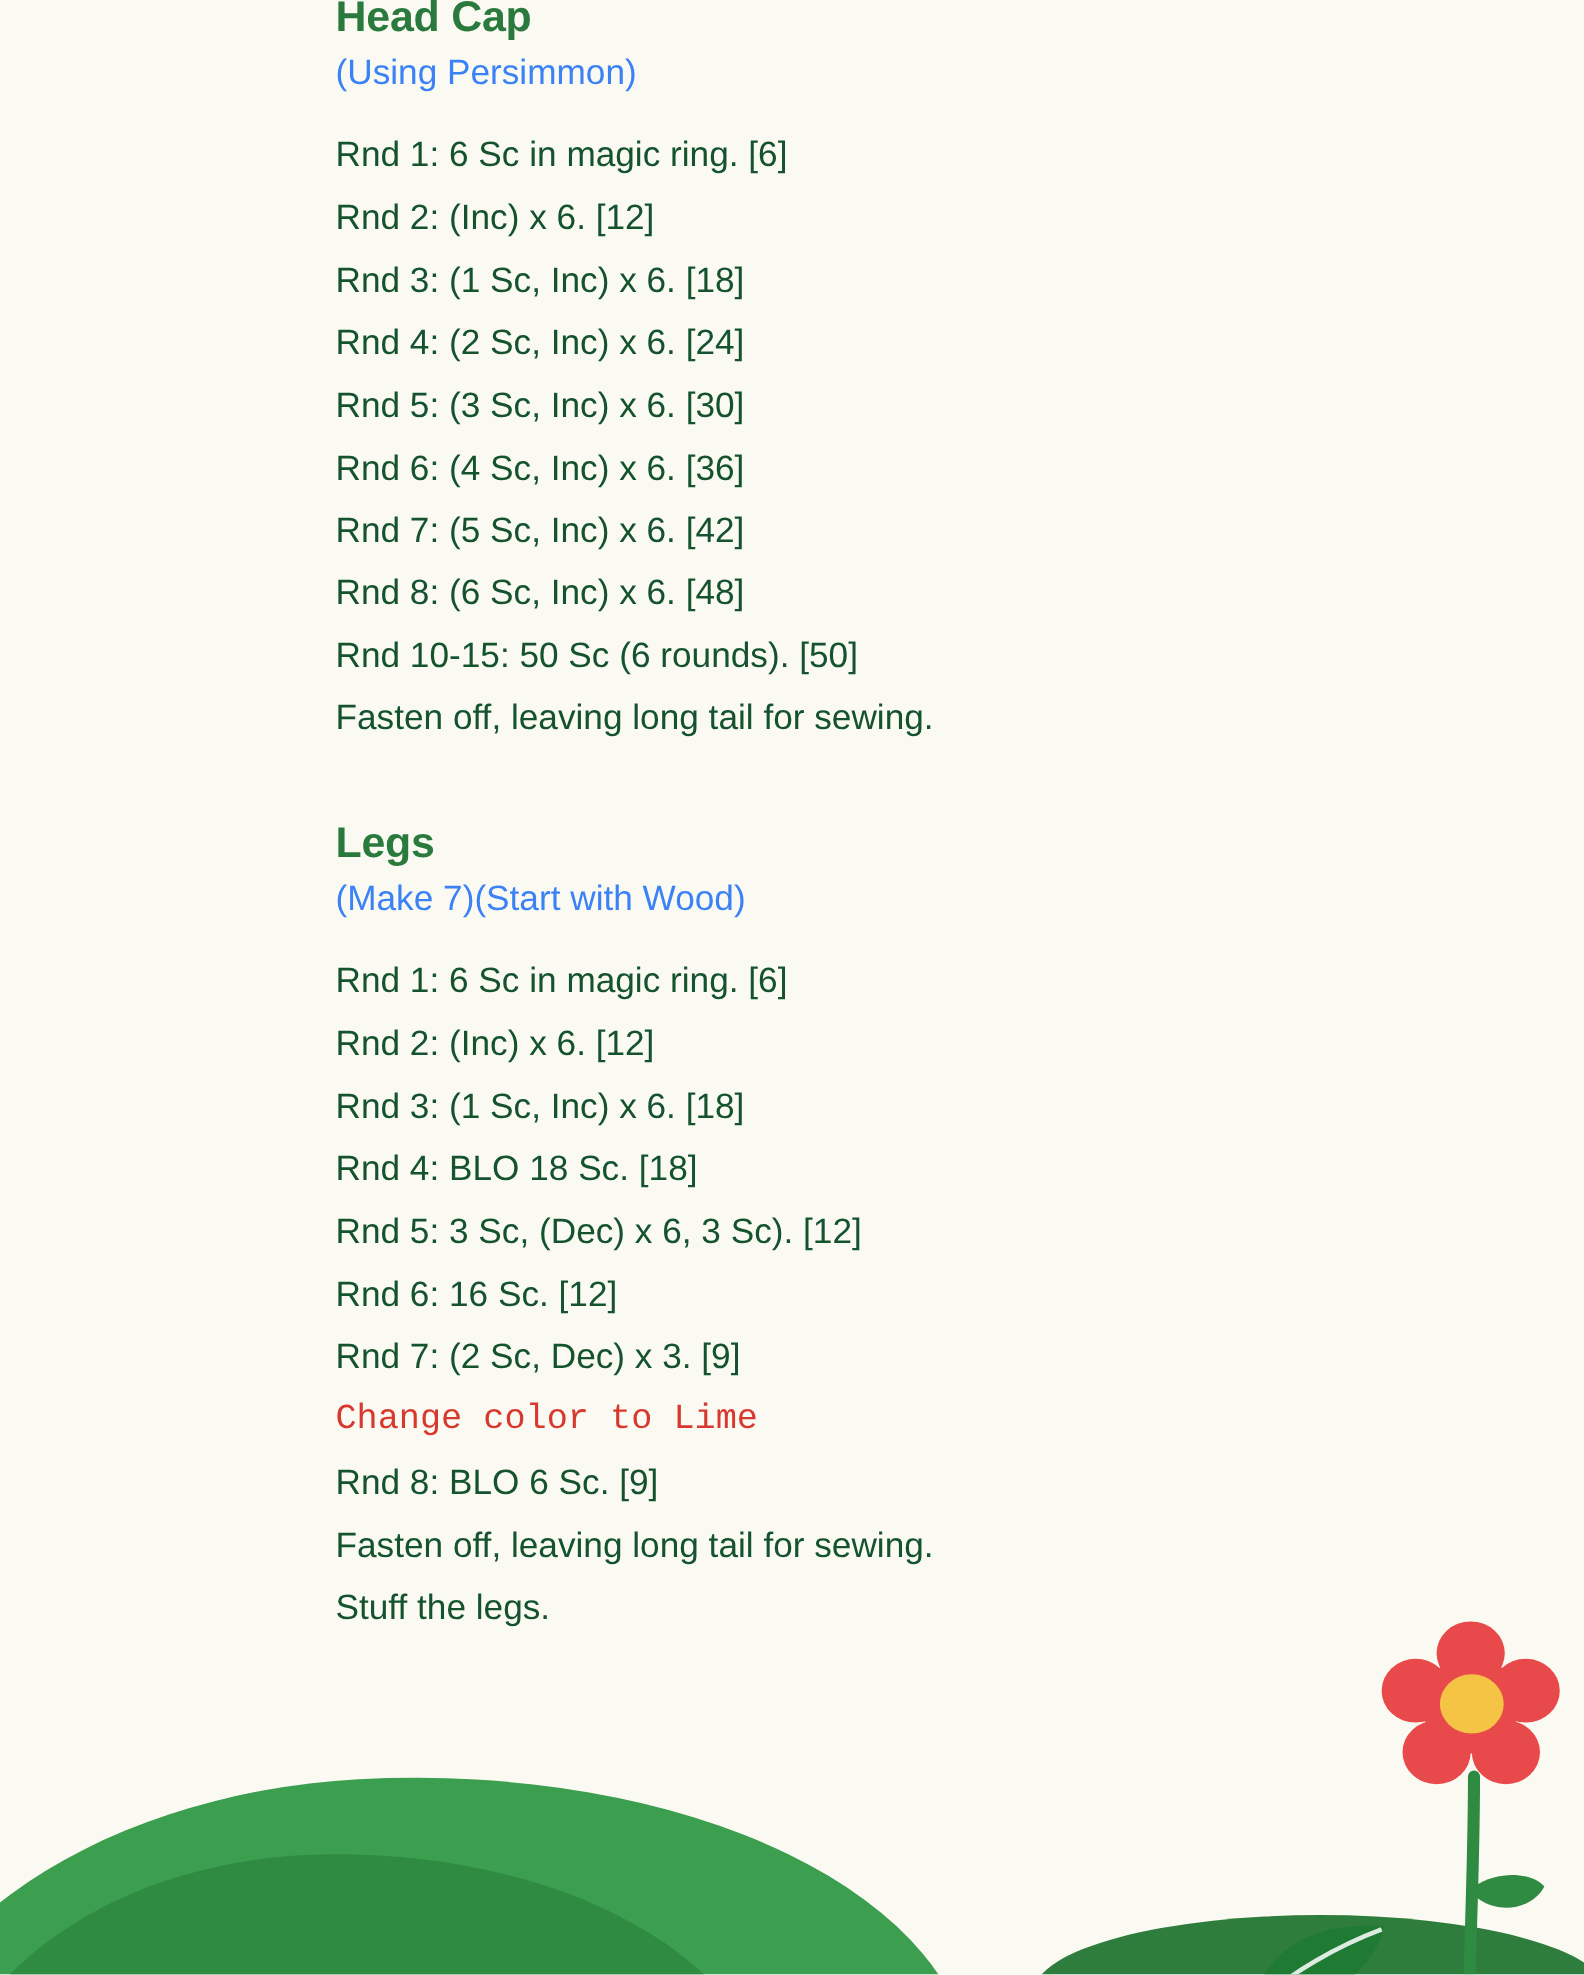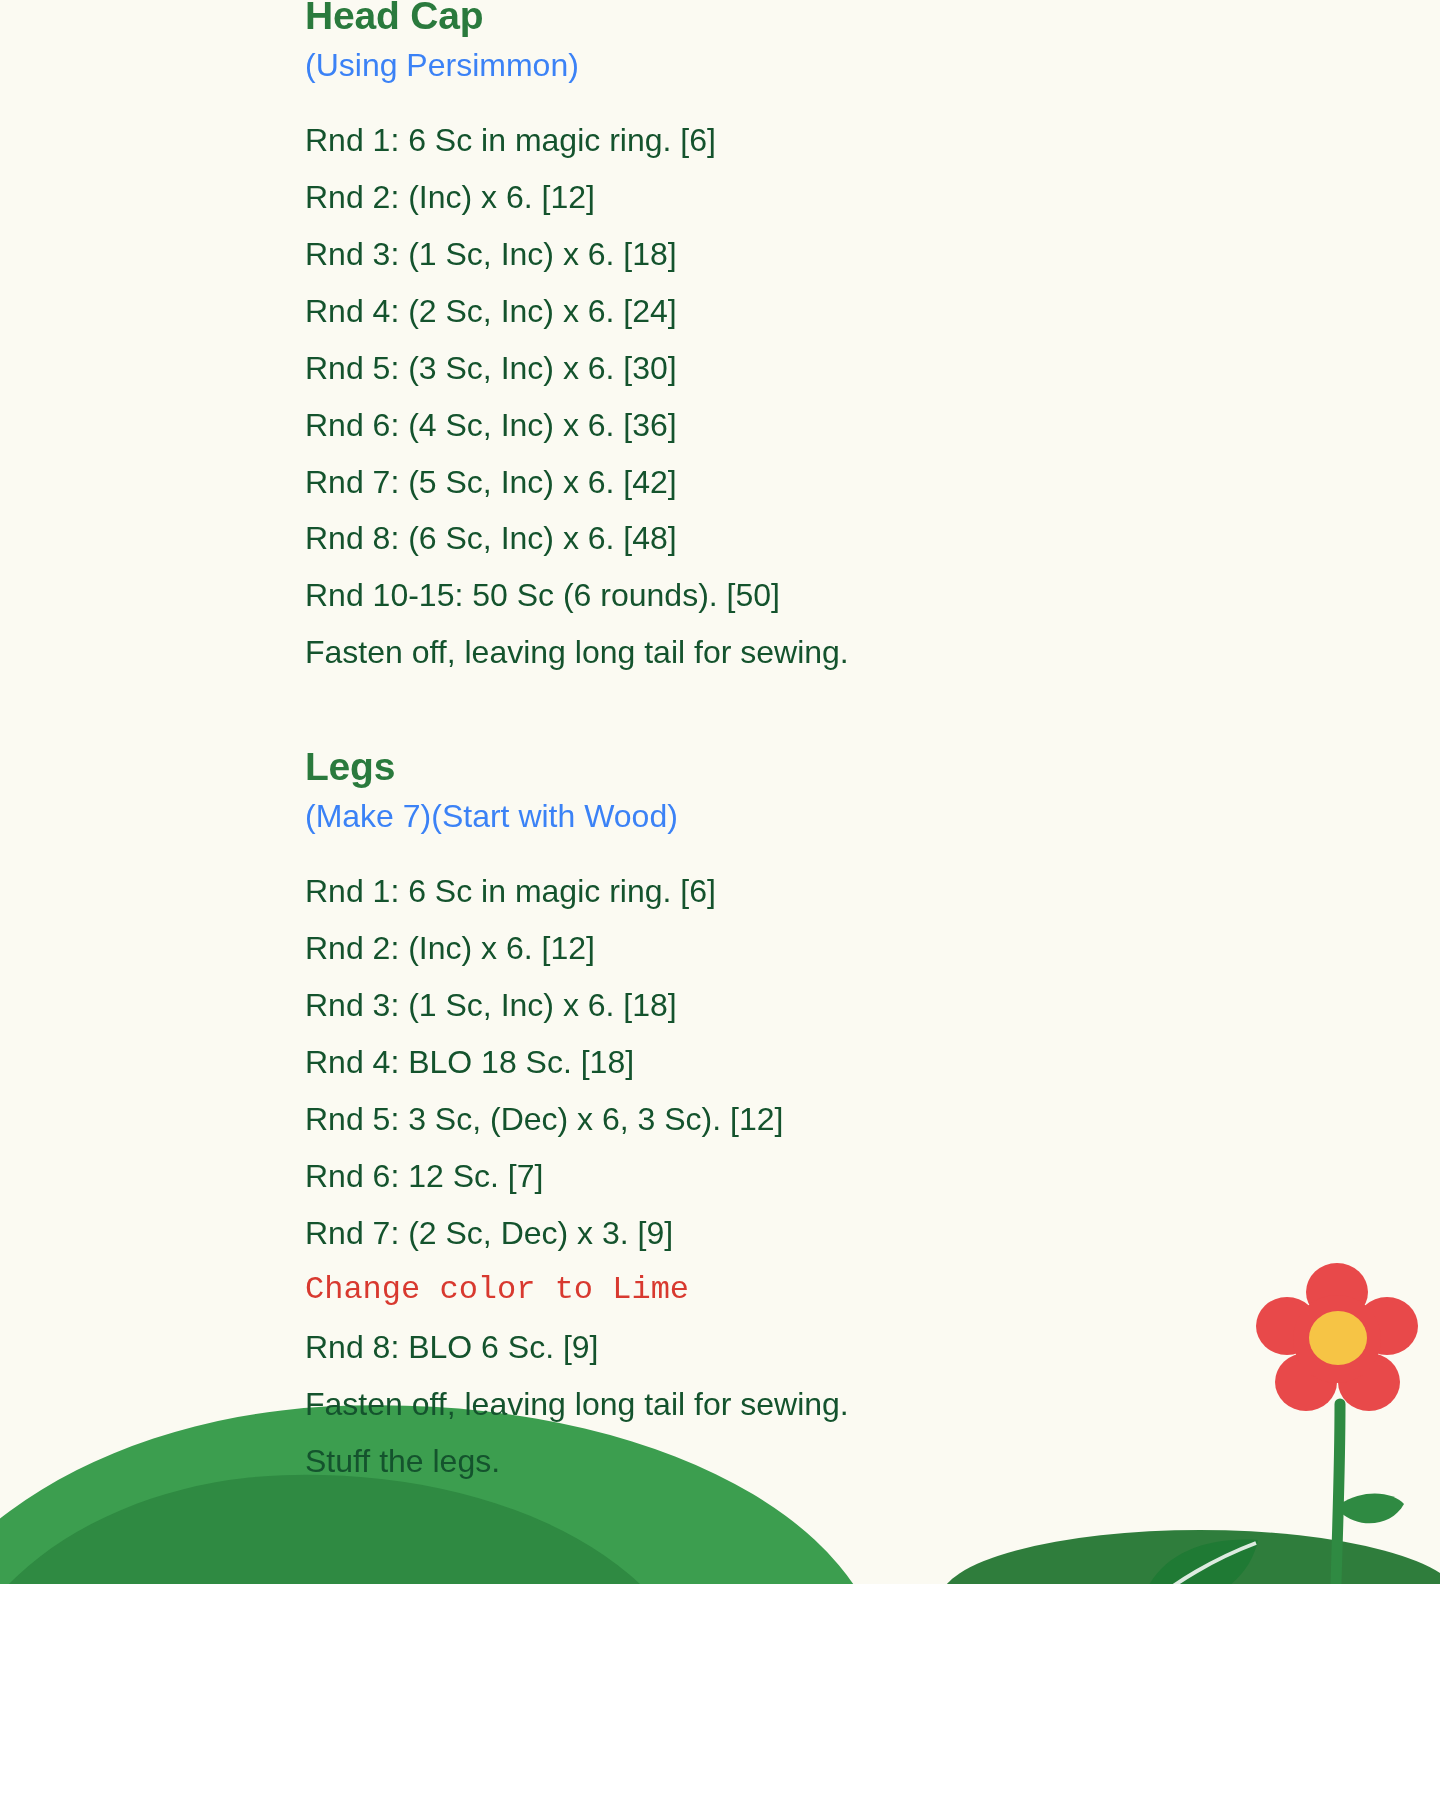--- a/index.html
+++ b/index.html
@@ -7,21 +7,21 @@
     margin: 0;
     padding: 0;
     background: #ffffff;
   }
   body {
     font-family: "Liberation Sans", sans-serif;
   }
   .page {
     position: relative;
     width: 1440px;
-    height: 1584px;
+    height: 1795px;
     background: #fbfaf2;
     overflow: hidden;
   }
 
   
   .grass-blob {
     position: absolute;
     left: -120px;
     bottom: -150px;
     width: 1000px;
@@ -164,21 +164,21 @@
 
     <div>
       <h2 class="section-heading">Legs</h2>
       <p class="section-sub">(Make 7)(Start with Wood)</p>
       <div class="rounds" id="lines-1">
           <div class="line">Rnd 1: 6 Sc in magic ring. [6]</div>
           <div class="line">Rnd 2: (Inc) x 6. [12]</div>
           <div class="line">Rnd 3: (1 Sc, Inc) x 6. [18]</div>
           <div class="line"><span>Rnd 4: </span><b>BLO</b><span> 18 Sc. [18]</span></div>
           <div class="line">Rnd 5: 3 Sc, (Dec) x 6, 3 Sc). [12]</div>
-          <div class="line">Rnd 6: 12 Sc. [7]</div>
+          <div class="line">Rnd 6: 16 Sc. [12]</div>
           <div class="line">Rnd 7: (2 Sc, Dec) x 3. [9]</div>
           <div class="line note-red">Change color to Lime</div>
           <div class="line"><span>Rnd 8: </span><b>BLO</b><span> 6 Sc. [9]</span></div>
           <div class="line">Fasten off, leaving long tail for sewing.</div>
           <div class="line">Stuff the legs.</div>
         </div>
     </div>
 
   </div>
 </div>

